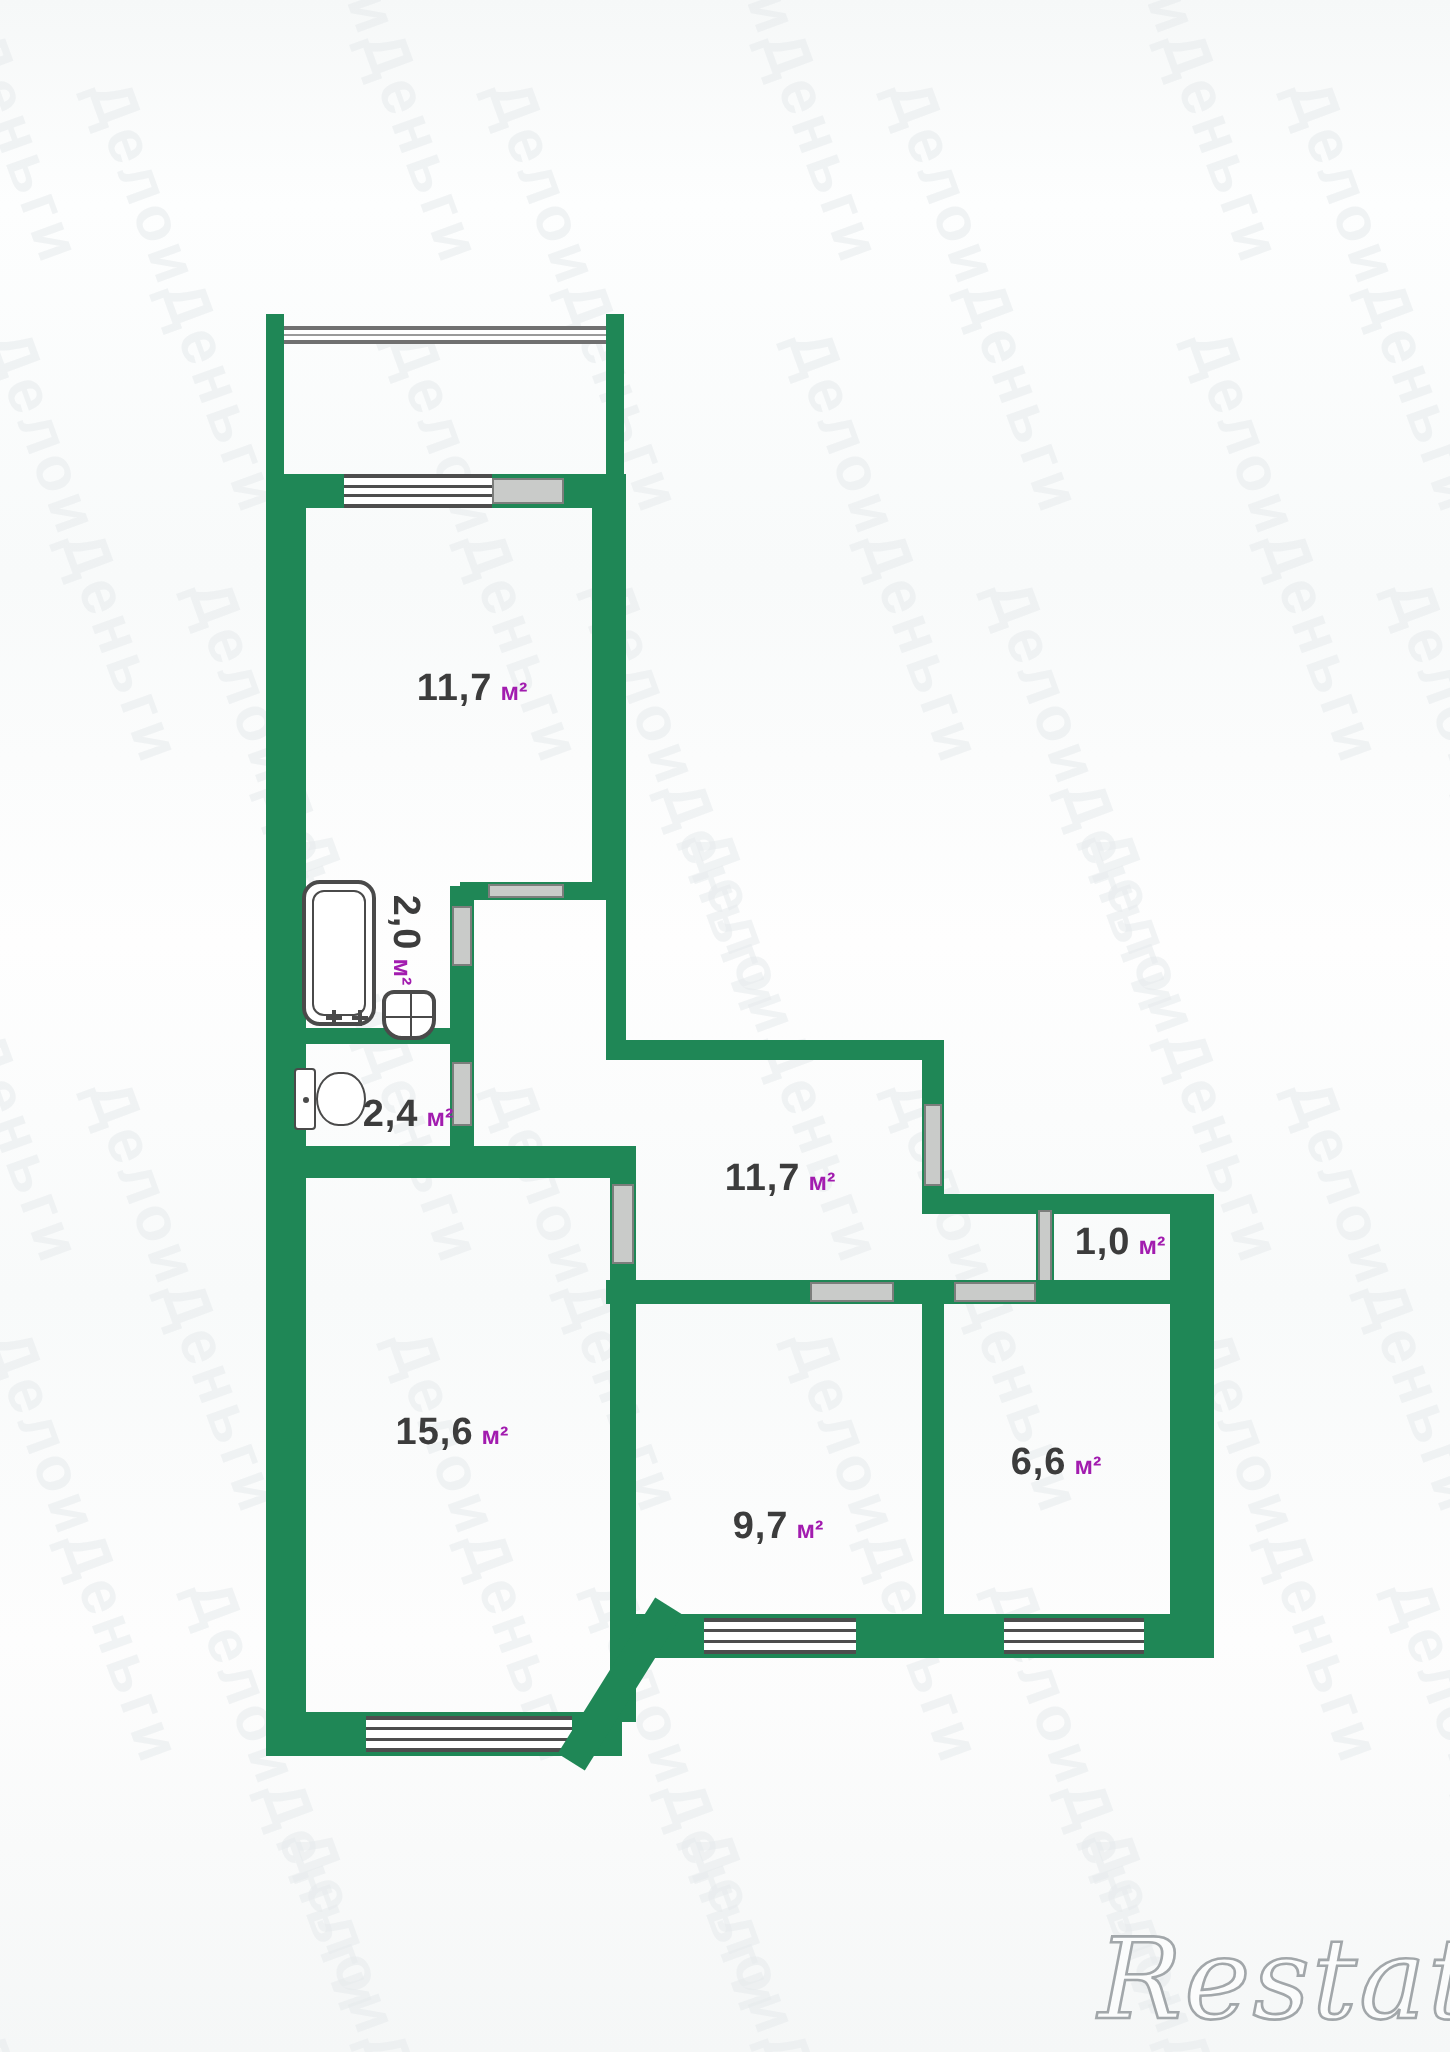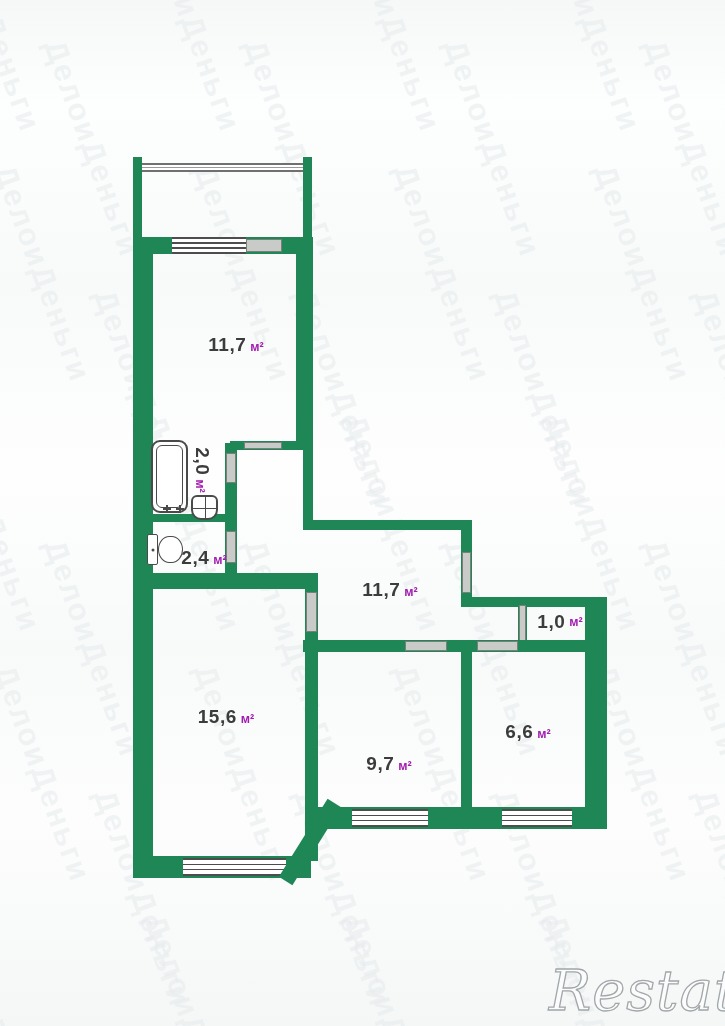--- a/index.html
+++ b/index.html
@@ -165,21 +165,21 @@
     <span class="unit">м²</span>
   </div>
   <div class="area-label" style="left:204px;top:558px;">
     <span class="num">2,4</span>
     <span class="unit">м²</span>
   </div>
   <div class="area-label" style="left:390px;top:590px;">
     <span class="num">11,7</span>
     <span class="unit">м²</span>
   </div>
-  <div class="area-label" style="left:560px;top:622px;align-items:center;">
+  <div class="area-label" style="left:560px;top:622px;">
     <span class="num">1,0</span>
     <span class="unit">м²</span>
   </div>
   <div class="area-label" style="left:226px;top:717px;">
     <span class="num">15,6</span>
     <span class="unit">м²</span>
   </div>
   <div class="area-label" style="left:389px;top:764px;">
     <span class="num">9,7</span>
     <span class="unit">м²</span>

